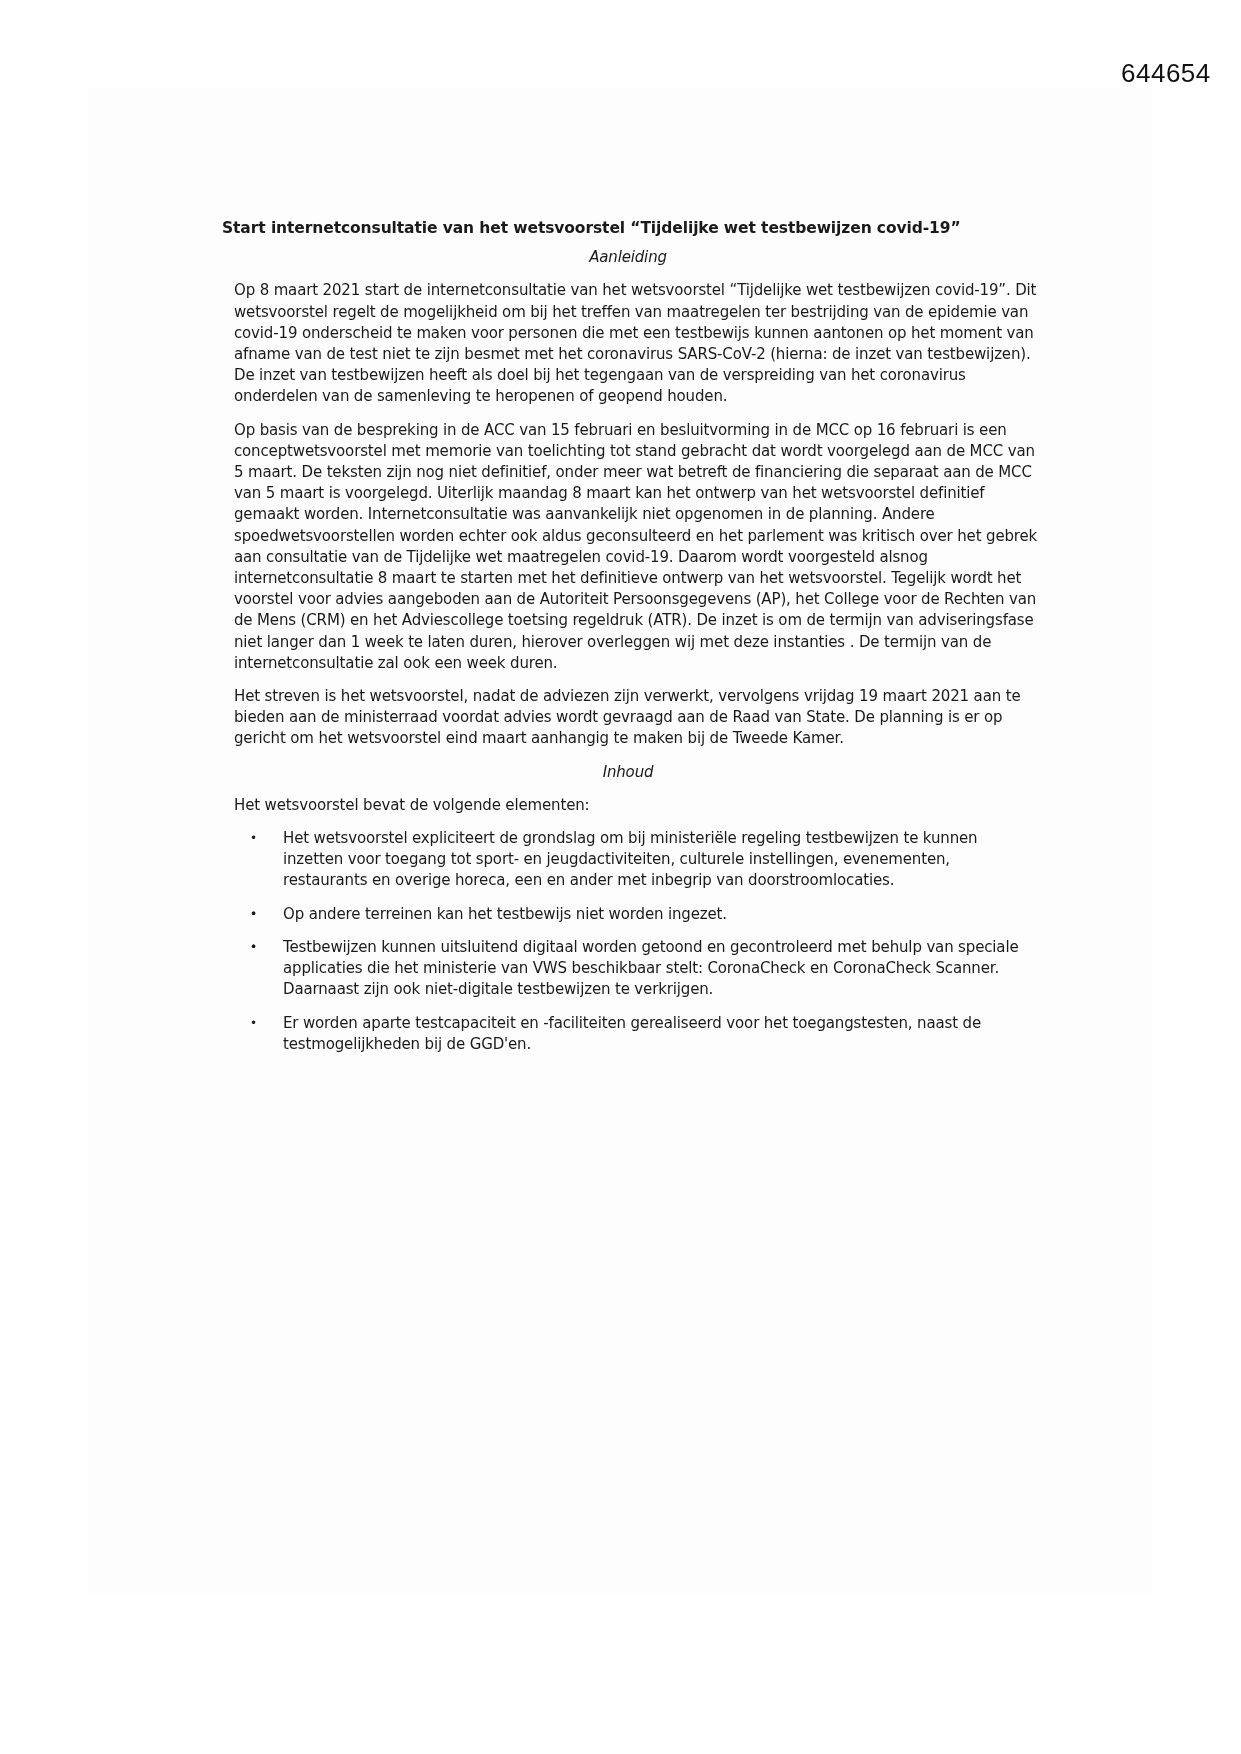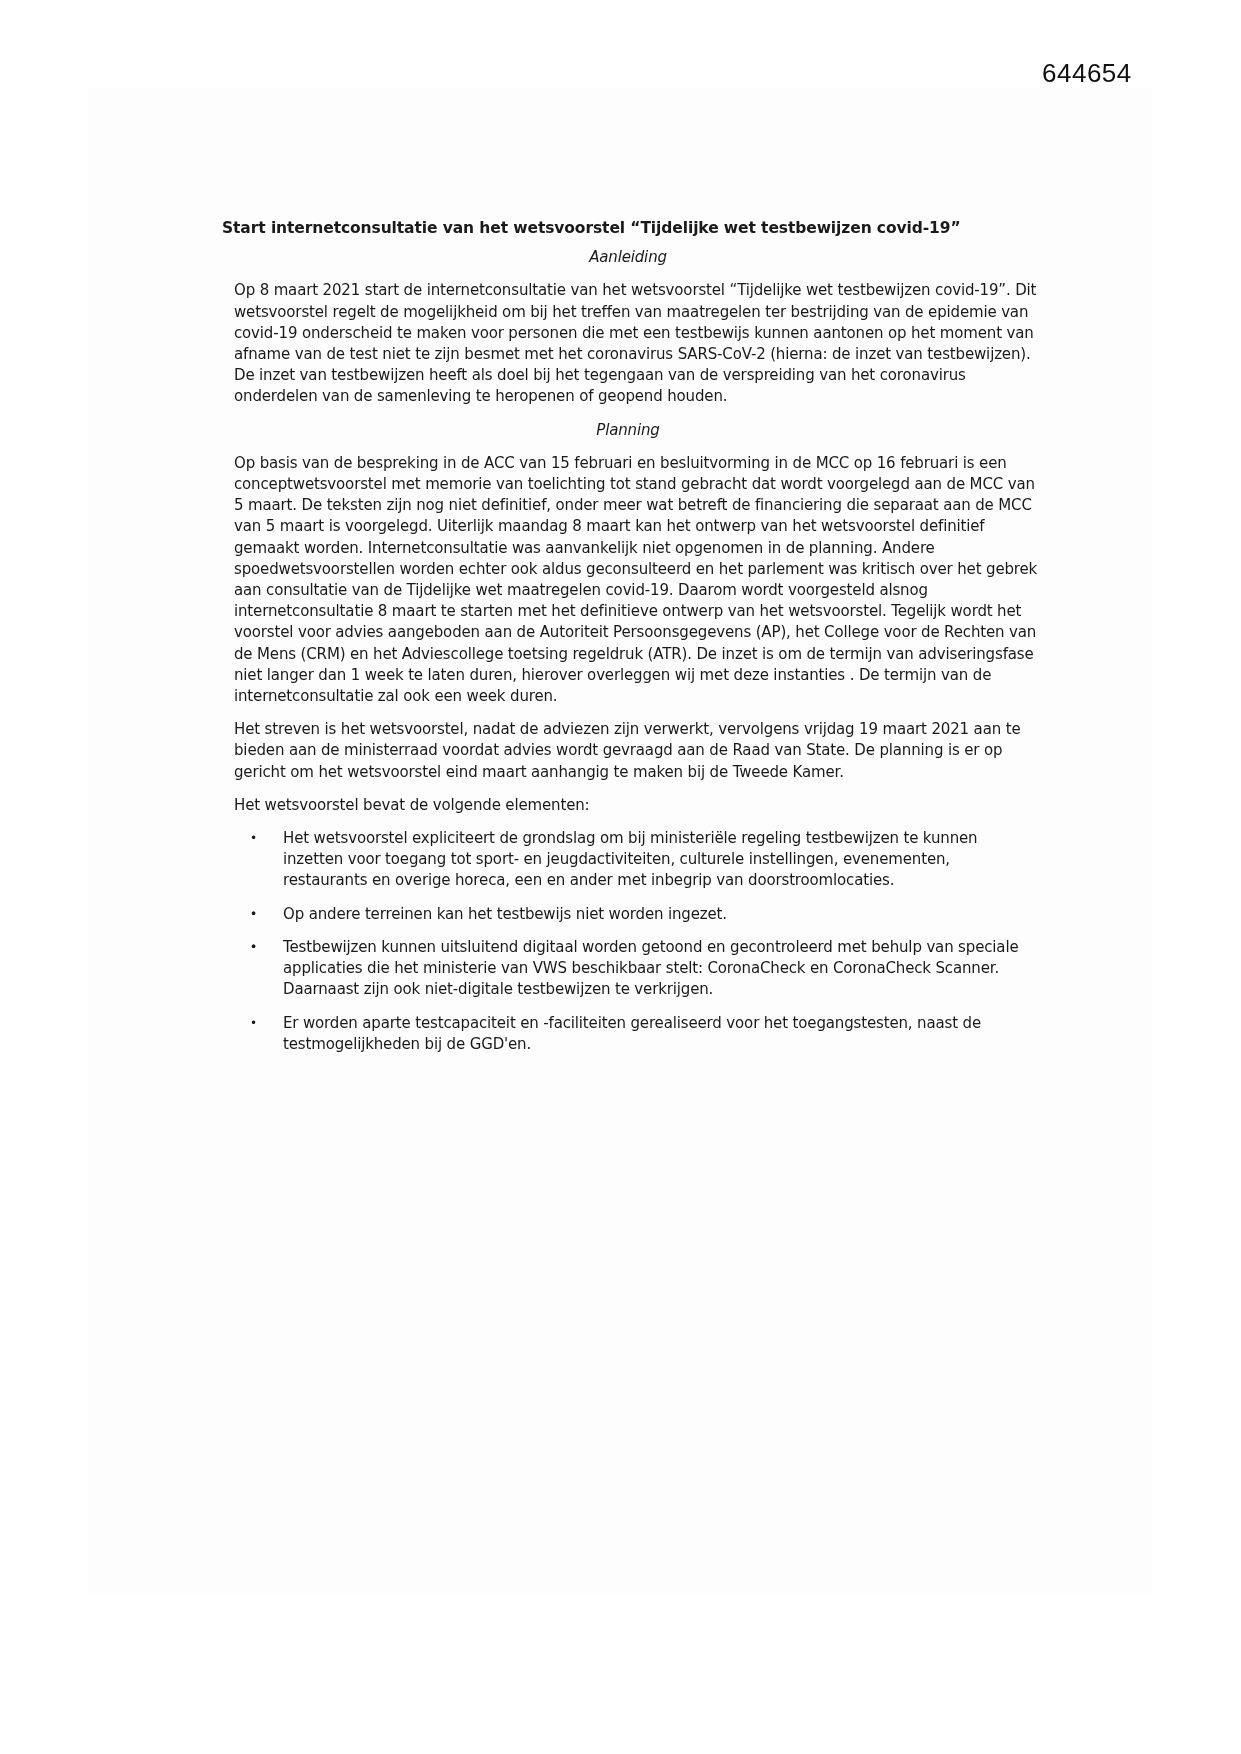--- a/index.html
+++ b/index.html
@@ -1,18 +1,18 @@
 <!DOCTYPE html>
 <html><head>
 <meta charset="utf-8">
 <style>
   html, body { margin: 0; padding: 0; background: #ffffff; }
   body { width: 1241px; height: 1754px; position: relative; overflow: hidden;
          font-family: "DejaVu Sans", "Liberation Sans", sans-serif; color: #1a1a1a; }
-  .doc-number { position: absolute; top: 58px; left: 1042px;
+  .doc-number { position: absolute; top: 58px; left: 1121px;
                 font-family: "Liberation Sans", sans-serif; font-size: 26px; color: #111; letter-spacing: 0.5px; }
   .scan-area { position: absolute; left: 88px; top: 88px; width: 1064px; height: 1505px; background: #fdfdfd; }
   .content { position: absolute; left: 218px; top: 218px; width: 820px;
              font-size: 15px; line-height: 21.2px; letter-spacing: -0.15px; }
   .title { font-weight: bold; font-size: 15.5px; margin: 0 0 8px 4px; letter-spacing: -0.1px; }
   .section-heading { font-style: italic; margin: 0 0 12px 0; text-align: center; }
   .para { margin: 0 0 12px 16px; }
   ul.bullets { list-style: none; margin: 0; padding: 0; }
   ul.bullets li { position: relative; padding-left: 65px; margin: 0 0 12px 0; }
   ul.bullets li .bullet { position: absolute; left: 32px; top: 0; font-size: 12px; }
@@ -26,26 +26,26 @@
 
 <div class="content">
   <h1 class="title">Start internetconsultatie van het wetsvoorstel “Tijdelijke wet testbewijzen covid-19”</h1>
 
   <div>
     <p class="section-heading">Aanleiding</p>
     <p class="para">Op 8 maart 2021 start de internetconsultatie van het wetsvoorstel “Tijdelijke wet testbewijzen covid-19”. Dit wetsvoorstel regelt de mogelijkheid om bij het treffen van maatregelen ter bestrijding van de epidemie van covid-19 onderscheid te maken voor personen die met een testbewijs kunnen aantonen op het moment van afname van de test niet te zijn besmet met het coronavirus SARS-CoV-2 (hierna: de inzet van testbewijzen). De inzet van testbewijzen heeft als doel bij het tegengaan van de verspreiding van het coronavirus onderdelen van de samenleving te heropenen of geopend houden.</p>
   </div>
 
   <div>
-    <p class="section-heading">Planning</p>
     <p class="para">Op basis van de bespreking in de ACC van 15 februari en besluitvorming in de MCC op 16 februari is een conceptwetsvoorstel met memorie van toelichting tot stand gebracht dat wordt voorgelegd aan de MCC van 5 maart. De teksten zijn nog niet definitief, onder meer wat betreft de financiering die separaat aan de MCC van 5 maart is voorgelegd. Uiterlijk maandag 8 maart kan het ontwerp van het wetsvoorstel definitief gemaakt worden. Internetconsultatie was aanvankelijk niet opgenomen in de planning. Andere spoedwetsvoorstellen worden echter ook aldus geconsulteerd en het parlement was kritisch over het gebrek aan consultatie van de Tijdelijke wet maatregelen covid-19. Daarom wordt voorgesteld alsnog internetconsultatie 8 maart te starten met het definitieve ontwerp van het wetsvoorstel. Tegelijk wordt het voorstel voor advies aangeboden aan de Autoriteit Persoonsgegevens (AP), het College voor de Rechten van de Mens (CRM) en het Adviescollege toetsing regeldruk (ATR). De inzet is om de termijn van  adviseringsfase niet langer dan 1 week te laten duren, hierover overleggen wij met deze instanties . De termijn van de internetconsultatie zal ook een week duren.</p>
     <p class="para">Het streven is het wetsvoorstel, nadat de adviezen zijn verwerkt, vervolgens vrijdag 19 maart 2021 aan te bieden aan de ministerraad voordat advies wordt gevraagd aan de Raad van State. De planning is er op gericht om het wetsvoorstel eind maart aanhangig te maken bij de Tweede Kamer.</p>
   </div>
 
   <div>
+    <p class="section-heading">Inhoud</p>
     <p class="para">Het wetsvoorstel bevat de volgende elementen:</p>
     <ul class="bullets">
       <li><span class="bullet">•</span><span>Het wetsvoorstel expliciteert de grondslag om bij ministeriële regeling testbewijzen te kunnen inzetten voor toegang tot sport- en jeugdactiviteiten, culturele instellingen, evenementen, restaurants en overige horeca, een en ander met inbegrip van doorstroomlocaties.</span></li>
       <li><span class="bullet">•</span></li>
       <li><span class="bullet">•</span><span>Op andere terreinen kan het testbewijs niet worden ingezet.</span></li>
       <li><span class="bullet">•</span></li>
       <li><span class="bullet">•</span><span>Testbewijzen kunnen uitsluitend digitaal worden getoond en gecontroleerd met behulp van speciale applicaties die het ministerie van VWS beschikbaar stelt: CoronaCheck en CoronaCheck Scanner. Daarnaast zijn ook niet-digitale testbewijzen te verkrijgen.</span></li>
       <li><span class="bullet">•</span><span>Er worden aparte testcapaciteit en -faciliteiten gerealiseerd voor het toegangstesten, naast de testmogelijkheden bij de GGD'en.</span></li>
     </ul>
   </div>

